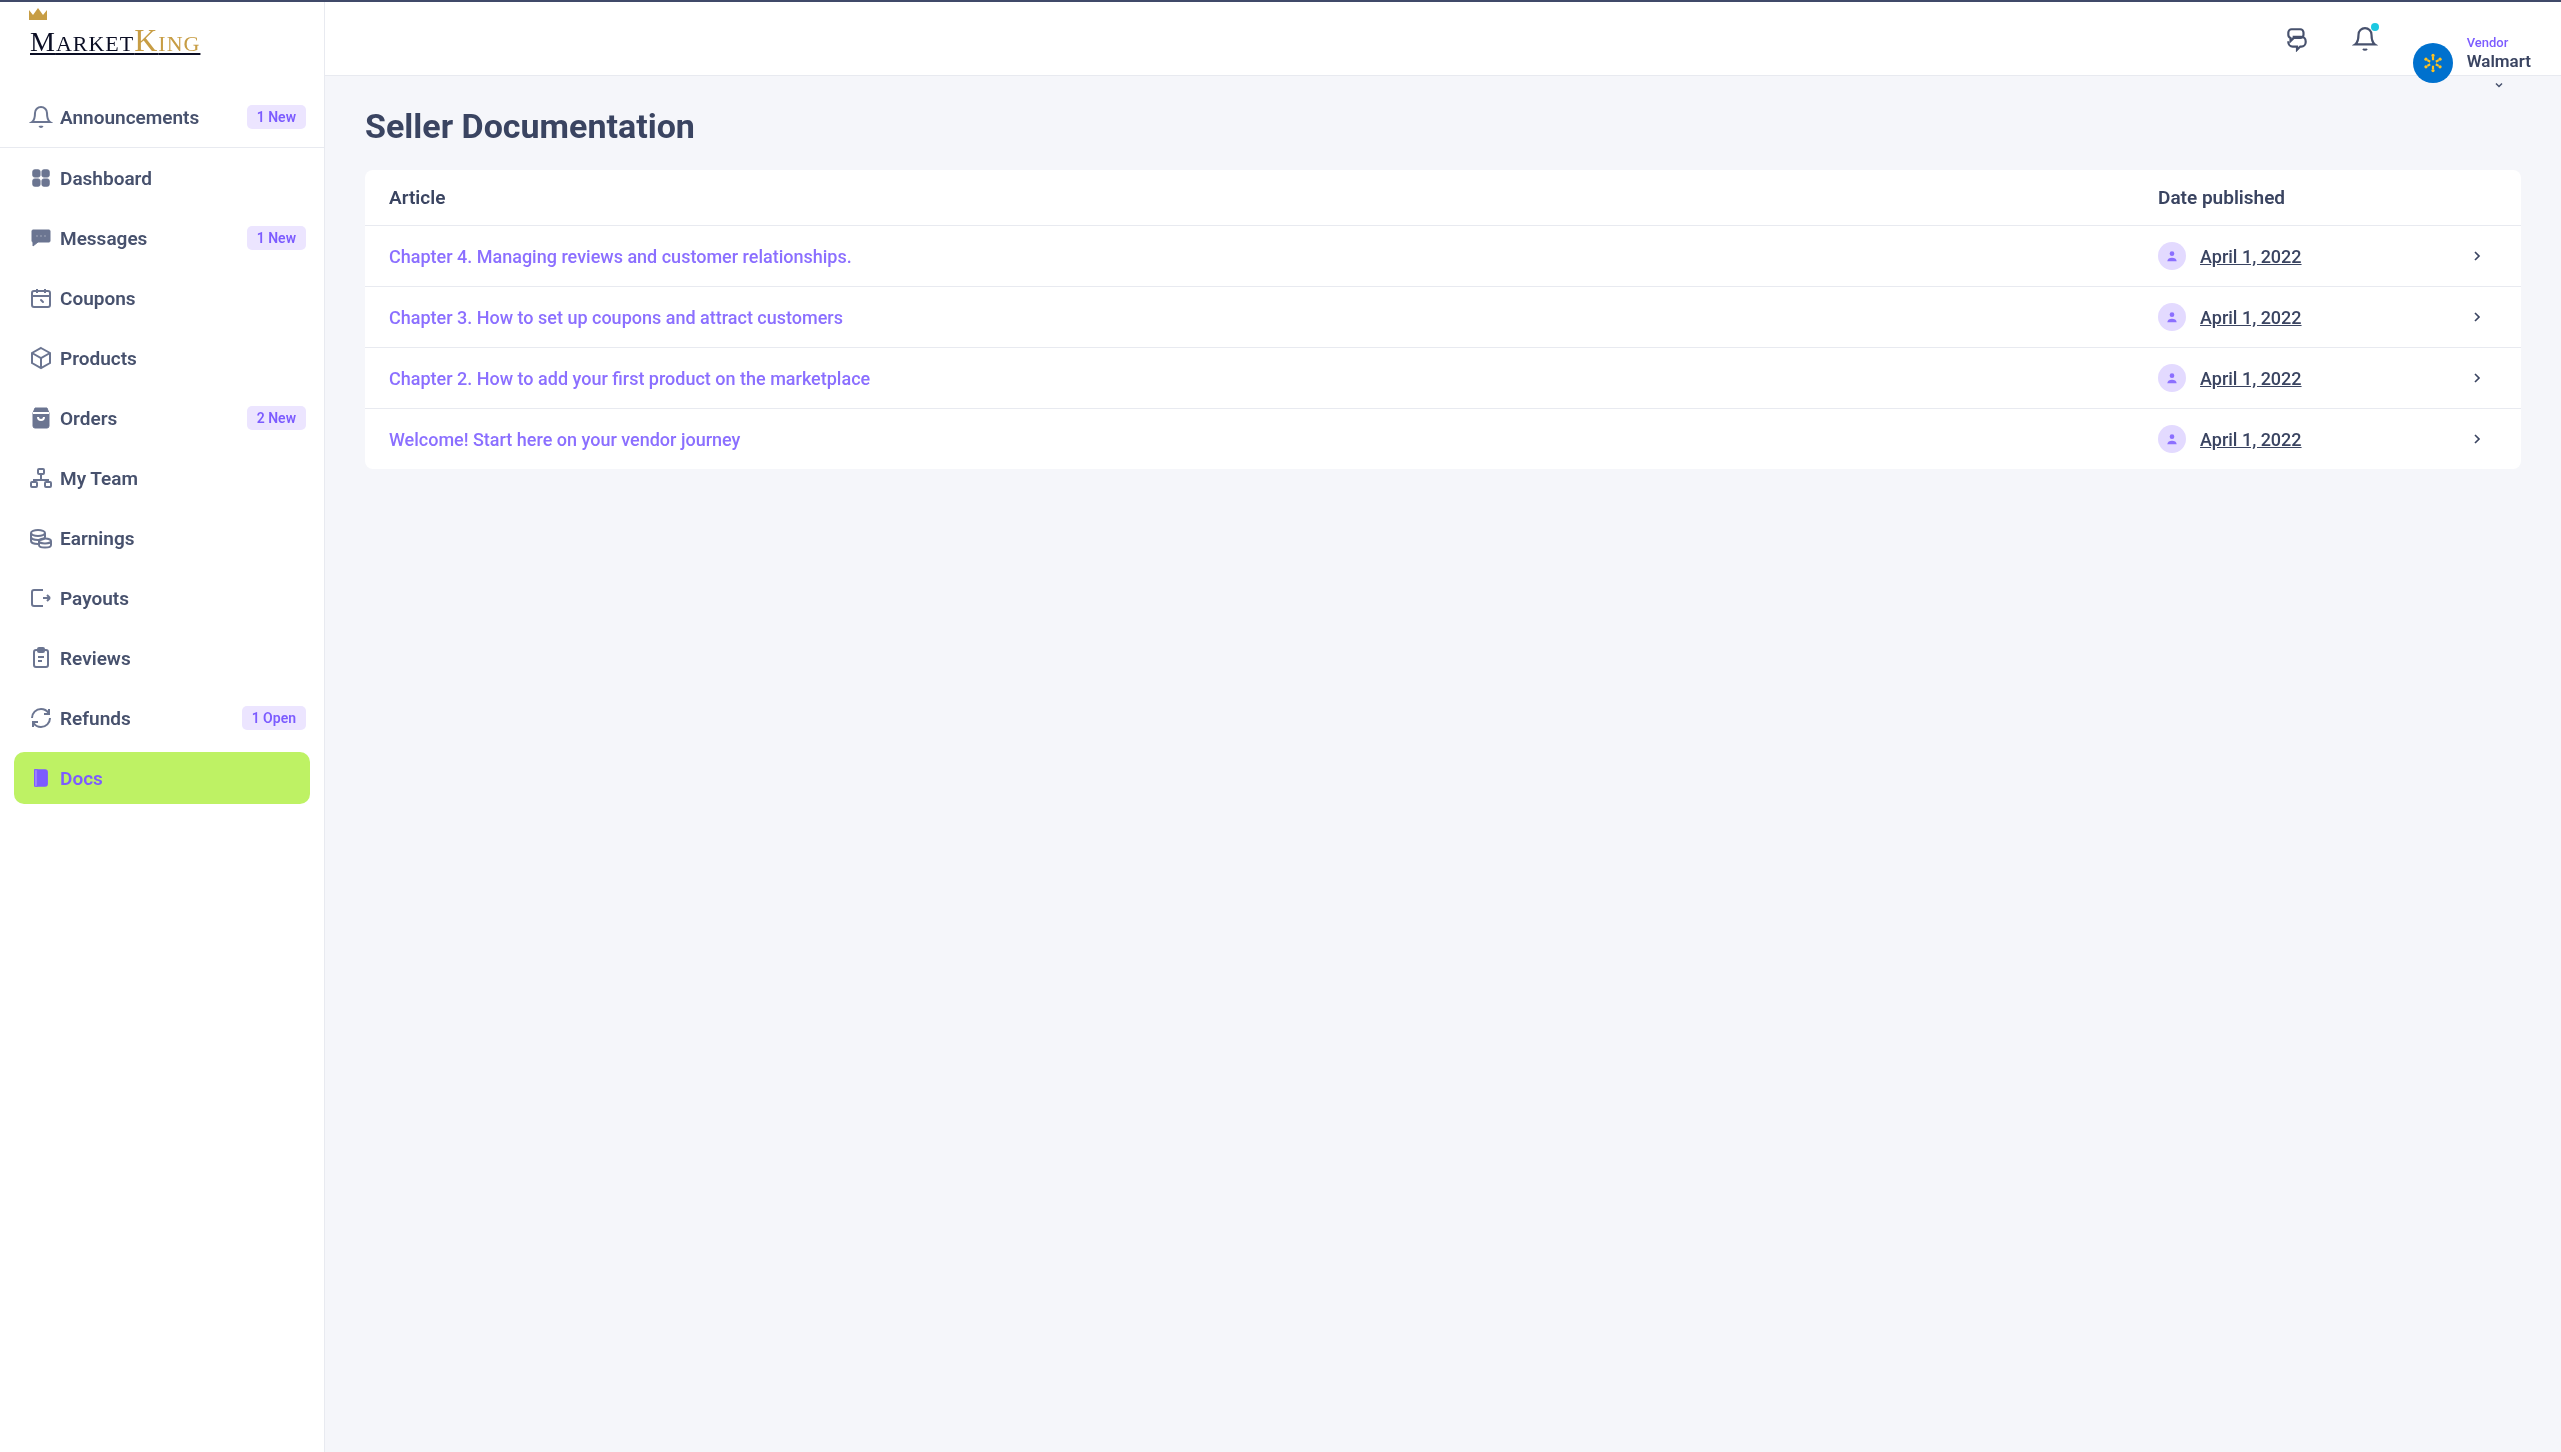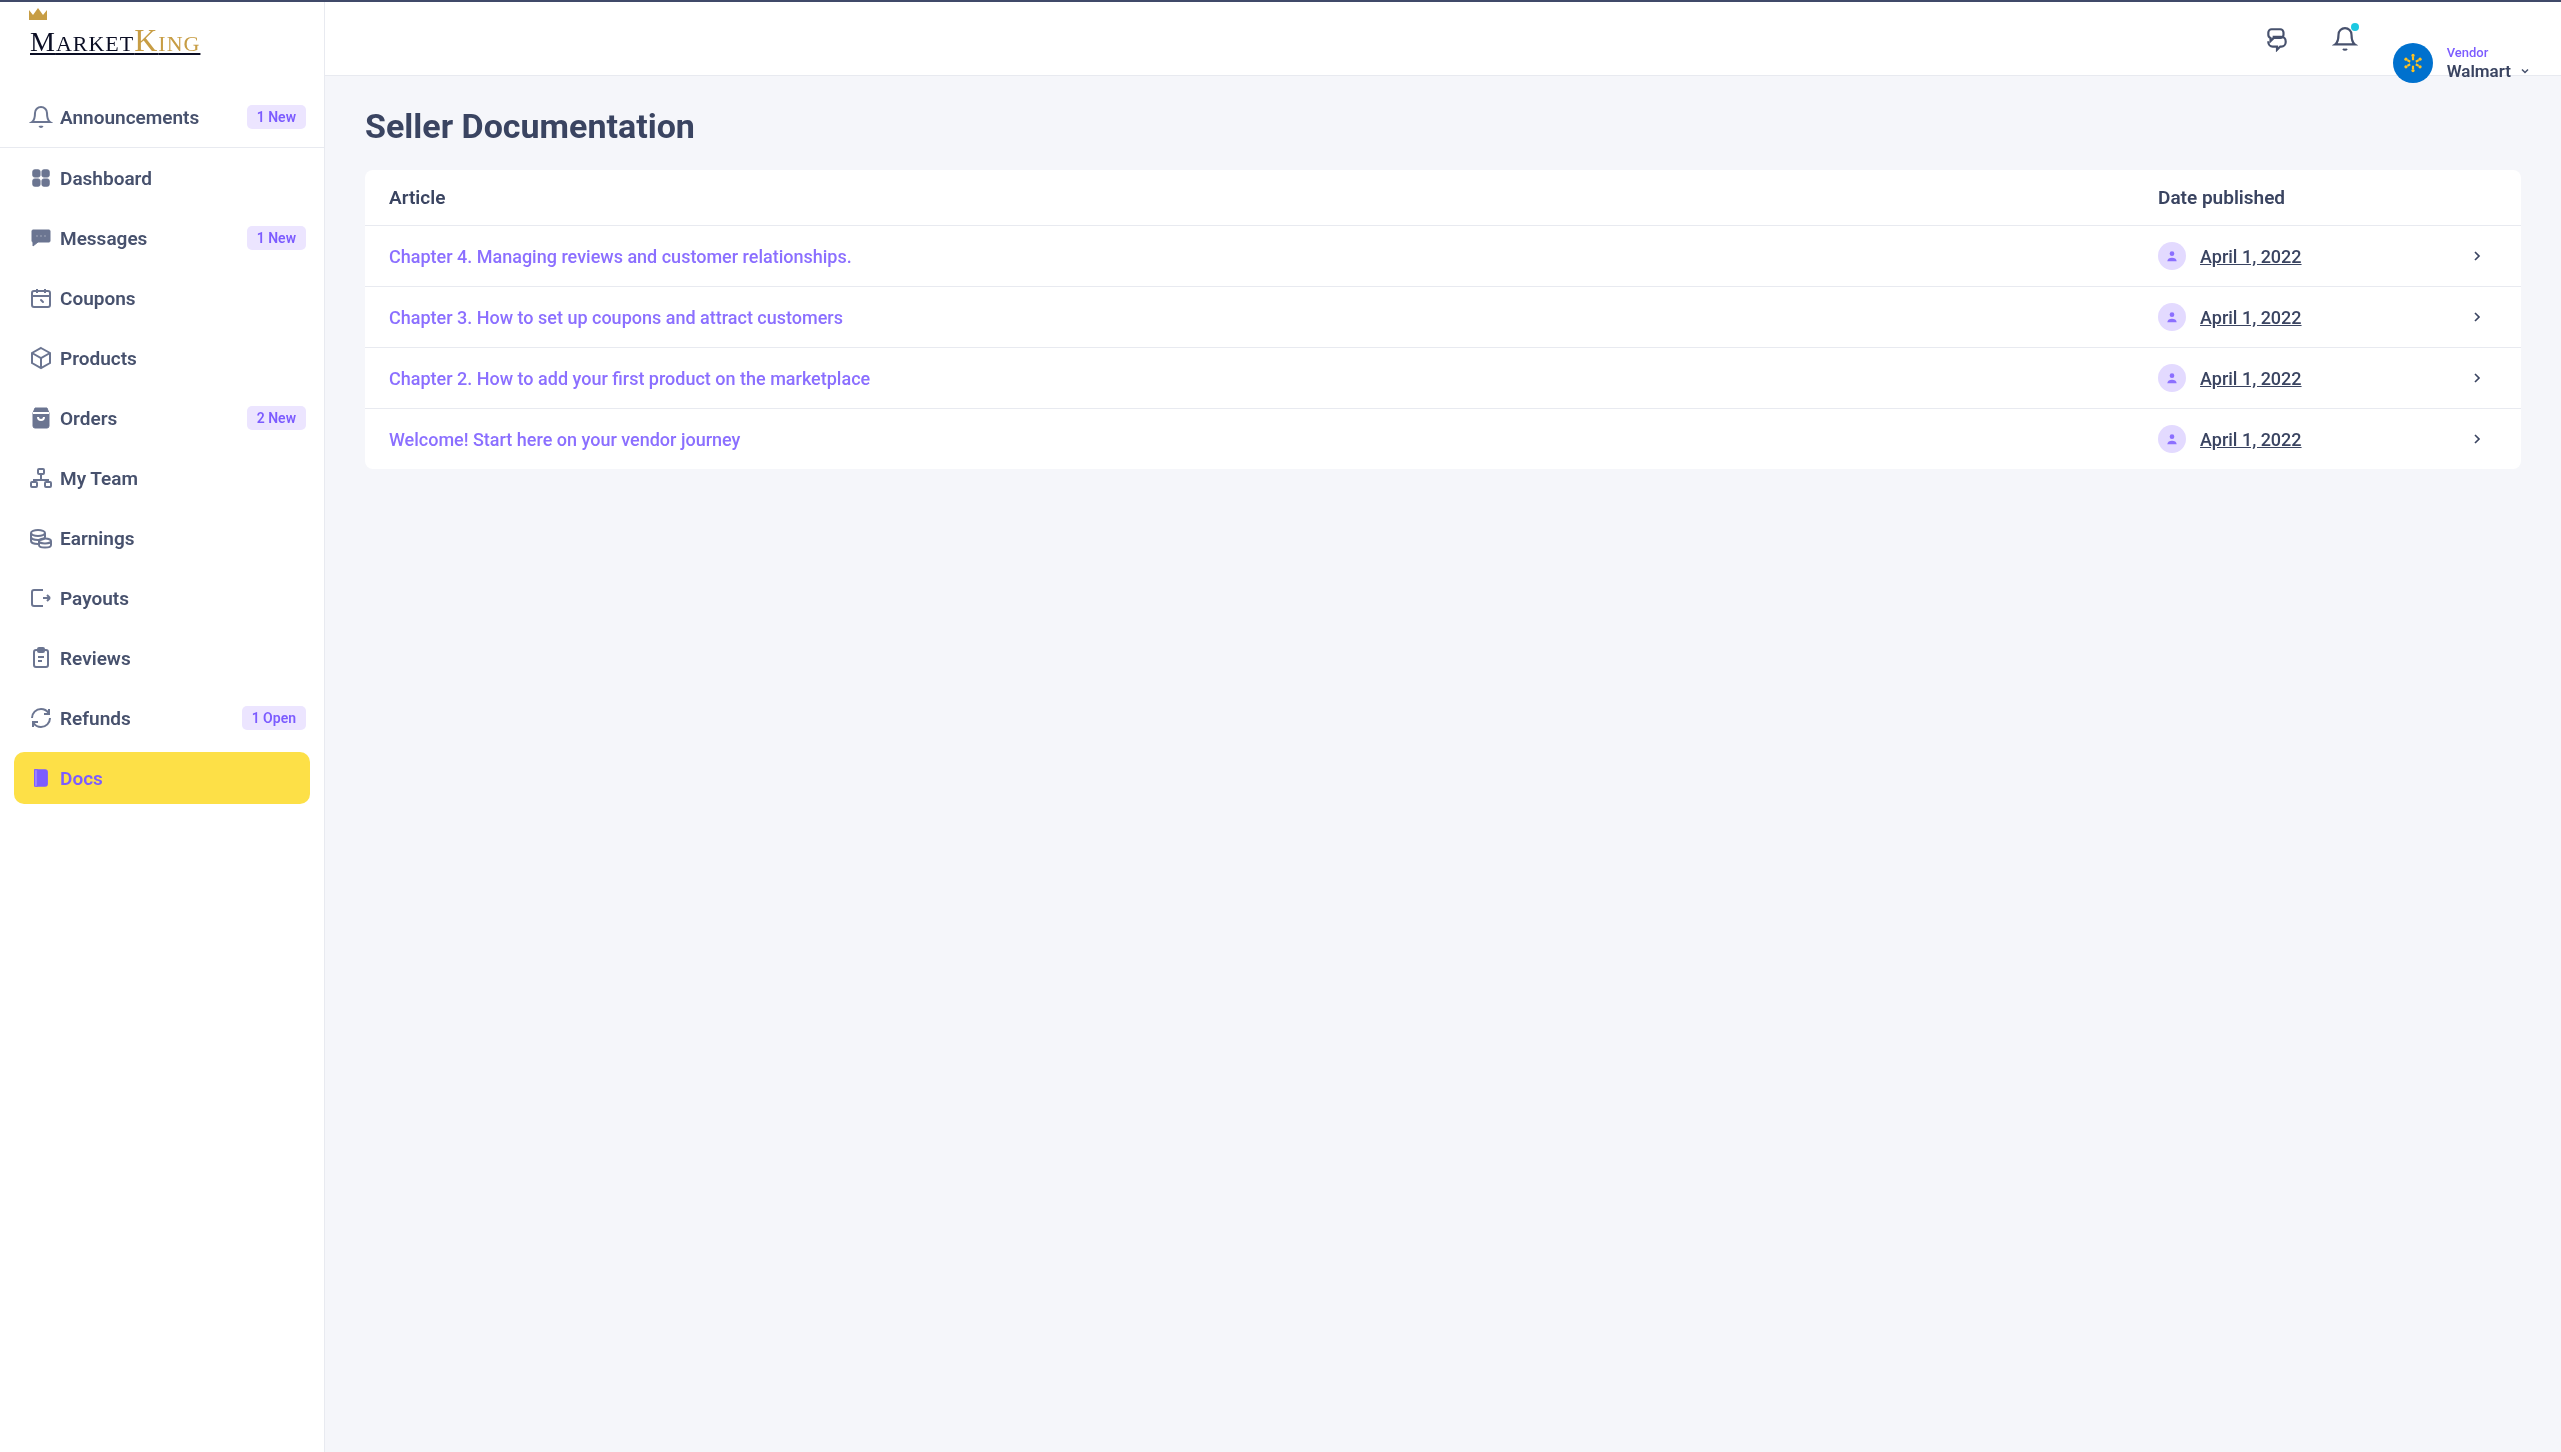--- a/index.html
+++ b/index.html
@@ -53,21 +53,21 @@
     }
     .nav-item {
       display: flex;
       align-items: center;
       padding: 17px 18px 17px 28px;
       cursor: pointer;
       gap: 6px;
       position: relative;
     }
     .nav-item.active {
-      background: #fde047;
+      background: #bef264;
       border-radius: 10px;
       margin: 4px 14px;
       padding: 13px 18px 13px 14px;
     }
     .nav-item.active .nav-label { color: #7c5cff; }
     .nav-item.active .nav-icon svg { stroke: #7c5cff; fill: #7c5cff; }
     .nav-icon {
       width: 26px;
       height: 26px;
       display: flex;
@@ -142,21 +142,21 @@
       align-items: center;
       justify-content: center;
     }
     .avatar svg { display: block; }
     .account-text { display: flex; flex-direction: column; gap: 1px; }
     .account-role {
       font-size: 13px;
       color: #7c5cff;
       font-weight: 500;
     }
-    .account-name-row { display: flex; align-items: center; gap: 8px; }
+    .account-name-row { display: flex; align-items: center; gap: 8px; flex-direction: column; }
     .account-name {
       font-size: 17px;
       font-weight: 600;
       color: #3a4461;
     }
     
     .content {
       flex: 1;
       padding: 30px 40px;
       overflow-y: auto;

